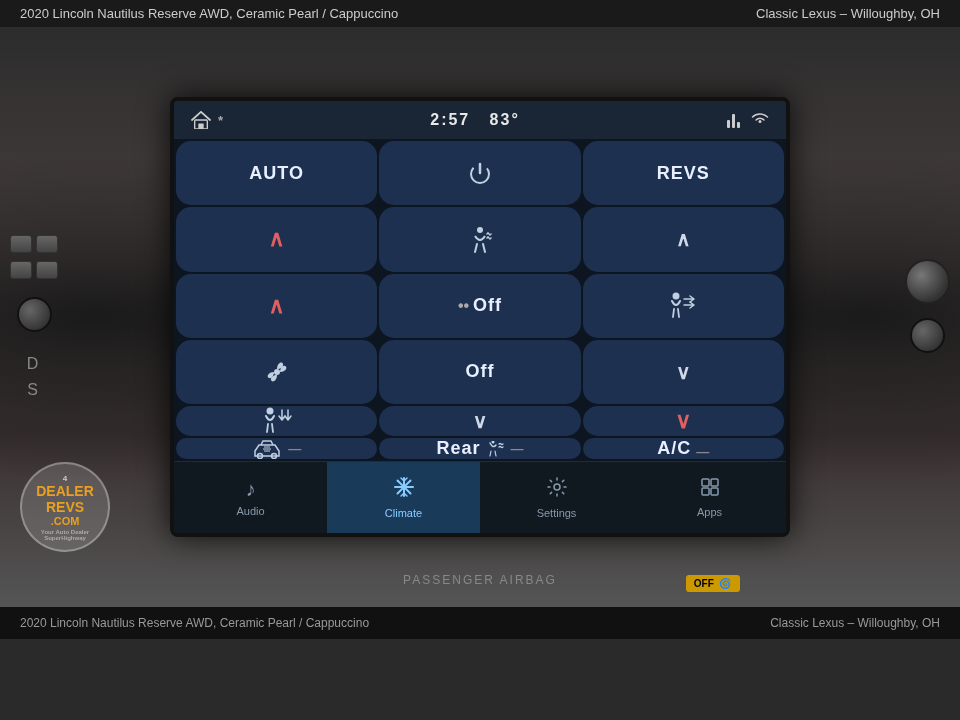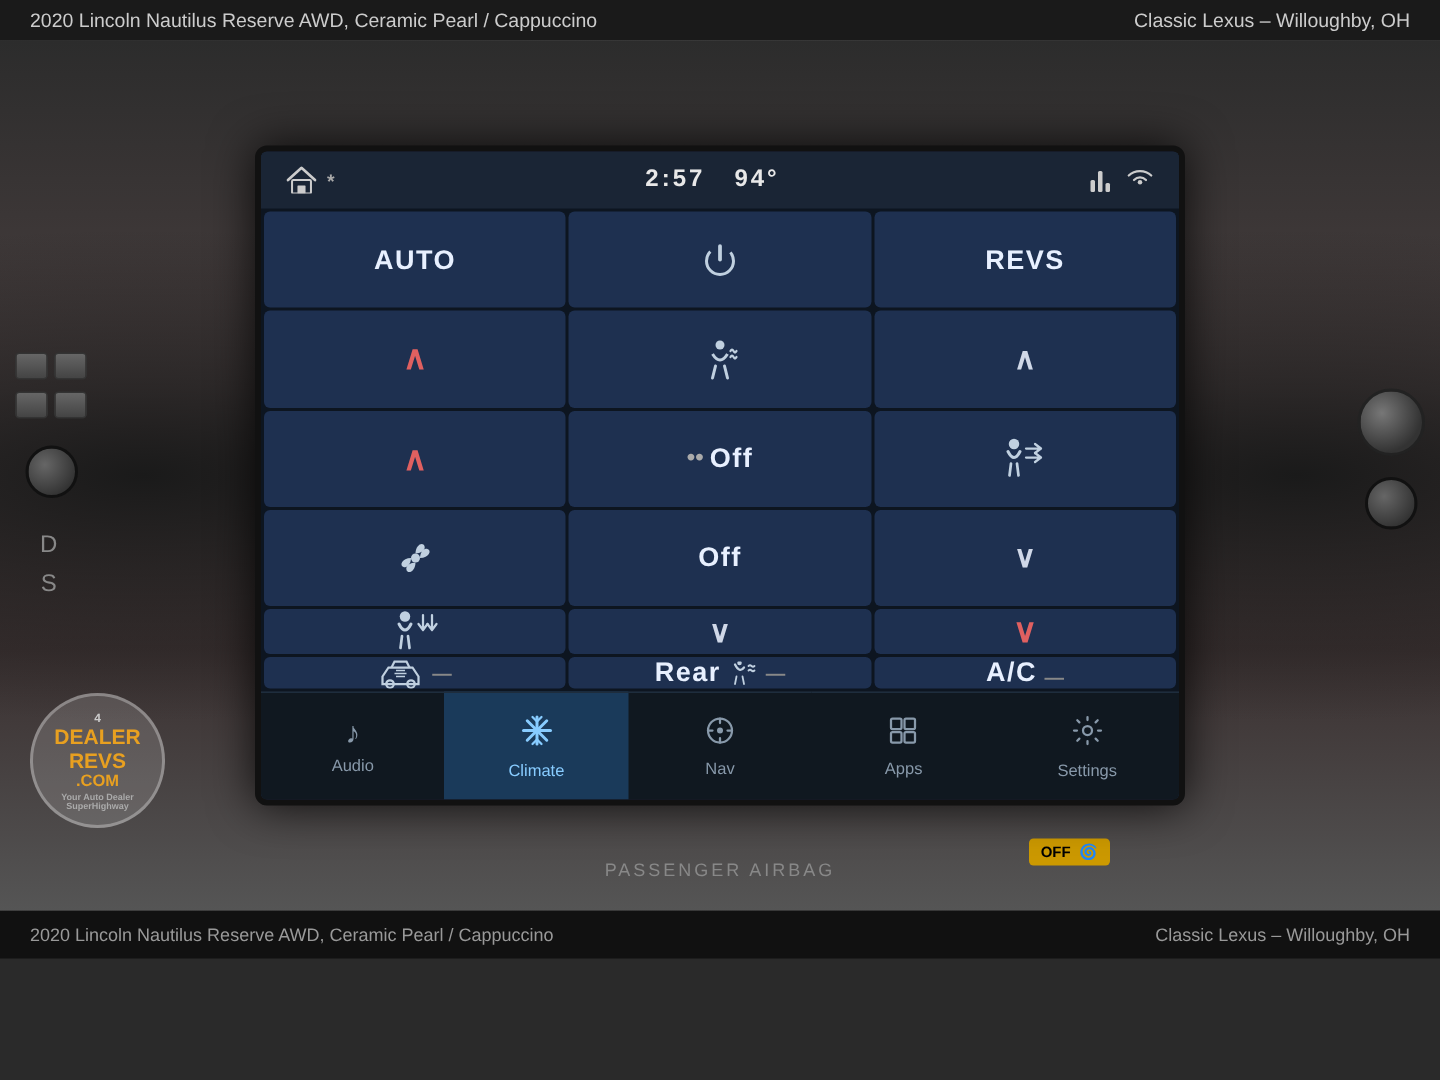--- a/index.html
+++ b/index.html
@@ -112,21 +112,21 @@
       display: grid;
       grid-template-columns: 1fr 1fr 1fr;
       grid-template-rows: 1fr 1fr 1fr 1fr;
       gap: 2px;
       padding: 2px;
       background: #0d1520;
     }
 
     .cell {
       background: #1e3050;
-      border-radius: 4px;
+      border-radius: 15px;
       display: flex;
       align-items: center;
       justify-content: center;
       color: #e0e8f0;
       font-size: 15px;
       font-weight: bold;
       cursor: pointer;
       position: relative;
       transition: background 0.1s;
     }
@@ -235,21 +235,21 @@
       transform: translateX(-50%);
       color: #888;
       font-size: 12px;
       letter-spacing: 2px;
       text-transform: uppercase;
     }
 
     
     .off-light {
       position: absolute;
-      bottom: 30px;
+      bottom: 15px;
       right: 220px;
       background: #cc9900;
       color: #000;
       font-size: 10px;
       font-weight: bold;
       padding: 3px 8px;
       border-radius: 3px;
     }
 
     
@@ -349,21 +349,21 @@
           <svg class="home-icon-svg" viewBox="0 0 22 20" fill="none">
             <path d="M1 10L11 1L21 10" stroke="#ccc" stroke-width="2" stroke-linecap="round"></path>
             <rect x="4" y="10" width="14" height="10" rx="1" stroke="#ccc" stroke-width="1.5" fill="none"></rect>
             <rect x="8" y="14" width="6" height="6" rx="0.5" fill="#ccc"></rect>
           </svg>
           <span style="font-size:13px;color:#aaa;">*</span>
         </div>
         <div class="screen-status-center">
           <span>2:57</span>
           &nbsp;
-          <span>94°</span>
+          <span>83°</span>
         </div>
         <div class="screen-status-right">
 
           <span style="display:flex;flex-direction:column;gap:2px;align-items:center;">
             <div style="display:flex;gap:2px;align-items:flex-end;height:16px;">
               <div style="width:3px;height:8px;background:#ccc;border-radius:1px;"></div>
               <div style="width:3px;height:14px;background:#ccc;border-radius:1px;"></div>
               <div style="width:3px;height:6px;background:#ccc;border-radius:1px;"></div>
             </div>
           </span>
@@ -522,53 +522,43 @@
               <line x1="8" y1="2" x2="11" y2="5" stroke="#88ccff" stroke-width="1.5" stroke-linecap="round"></line>
               <line x1="14" y1="2" x2="11" y2="5" stroke="#88ccff" stroke-width="1.5" stroke-linecap="round"></line>
               <line x1="8" y1="20" x2="11" y2="17" stroke="#88ccff" stroke-width="1.5" stroke-linecap="round"></line>
               <line x1="14" y1="20" x2="11" y2="17" stroke="#88ccff" stroke-width="1.5" stroke-linecap="round"></line>
             </svg>
           </span>
           <span class="nav-label" style="color:#88ccff;">Climate</span>
         </div>
 
 
+
         <div class="nav-item">
           <span class="nav-icon">
-            <svg width="20" height="20" viewBox="0 0 20 20" fill="none">
-              <circle cx="10" cy="10" r="8" stroke="#8899aa" stroke-width="1.5" fill="none"></circle>
-              <circle cx="10" cy="10" r="2" fill="#8899aa"></circle>
-              <path d="M10 2 L10 5 M10 15 L10 18 M2 10 L5 10 M15 10 L18 10" stroke="#8899aa" stroke-width="1.5" stroke-linecap="round"></path>
+            <svg width="22" height="22" viewBox="0 0 22 22" fill="none">
+              <circle cx="11" cy="11" r="3" stroke="#8899aa" stroke-width="1.5" fill="none"></circle>
+              <path d="M11 2 L11 4 M11 18 L11 20 M2 11 L4 11 M18 11 L20 11 M4.2 4.2 L5.6 5.6 M16.4 16.4 L17.8 17.8 M17.8 4.2 L16.4 5.6 M5.6 16.4 L4.2 17.8" stroke="#8899aa" stroke-width="1.5" stroke-linecap="round"></path>
             </svg>
           </span>
-          <span class="nav-label">Nav</span>
+          <span class="nav-label">Settings</span>
         </div>
 
         <div class="nav-item">
           <span class="nav-icon">
             <svg width="20" height="20" viewBox="0 0 20 20" fill="none">
               <rect x="2" y="2" width="7" height="7" rx="1" stroke="#8899aa" stroke-width="1.5" fill="none"></rect>
               <rect x="11" y="2" width="7" height="7" rx="1" stroke="#8899aa" stroke-width="1.5" fill="none"></rect>
               <rect x="2" y="11" width="7" height="7" rx="1" stroke="#8899aa" stroke-width="1.5" fill="none"></rect>
               <rect x="11" y="11" width="7" height="7" rx="1" stroke="#8899aa" stroke-width="1.5" fill="none"></rect>
             </svg>
           </span>
           <span class="nav-label">Apps</span>
         </div>
 
-        <div class="nav-item">
-          <span class="nav-icon">
-            <svg width="22" height="22" viewBox="0 0 22 22" fill="none">
-              <circle cx="11" cy="11" r="3" stroke="#8899aa" stroke-width="1.5" fill="none"></circle>
-              <path d="M11 2 L11 4 M11 18 L11 20 M2 11 L4 11 M18 11 L20 11 M4.2 4.2 L5.6 5.6 M16.4 16.4 L17.8 17.8 M17.8 4.2 L16.4 5.6 M5.6 16.4 L4.2 17.8" stroke="#8899aa" stroke-width="1.5" stroke-linecap="round"></path>
-            </svg>
-          </span>
-          <span class="nav-label">Settings</span>
-        </div>
-
       </div>
 
     </div>
   </div>
 
   <div class="watermark">
     <div class="watermark-circle">
       <span style="font-size:8px;color:#ccc;">4</span>
       <span style="font-size:14px;color:#e8a020;font-weight:900;">DEALER</span>
       <span style="font-size:14px;color:#e8a020;font-weight:900;">REVS</span>

